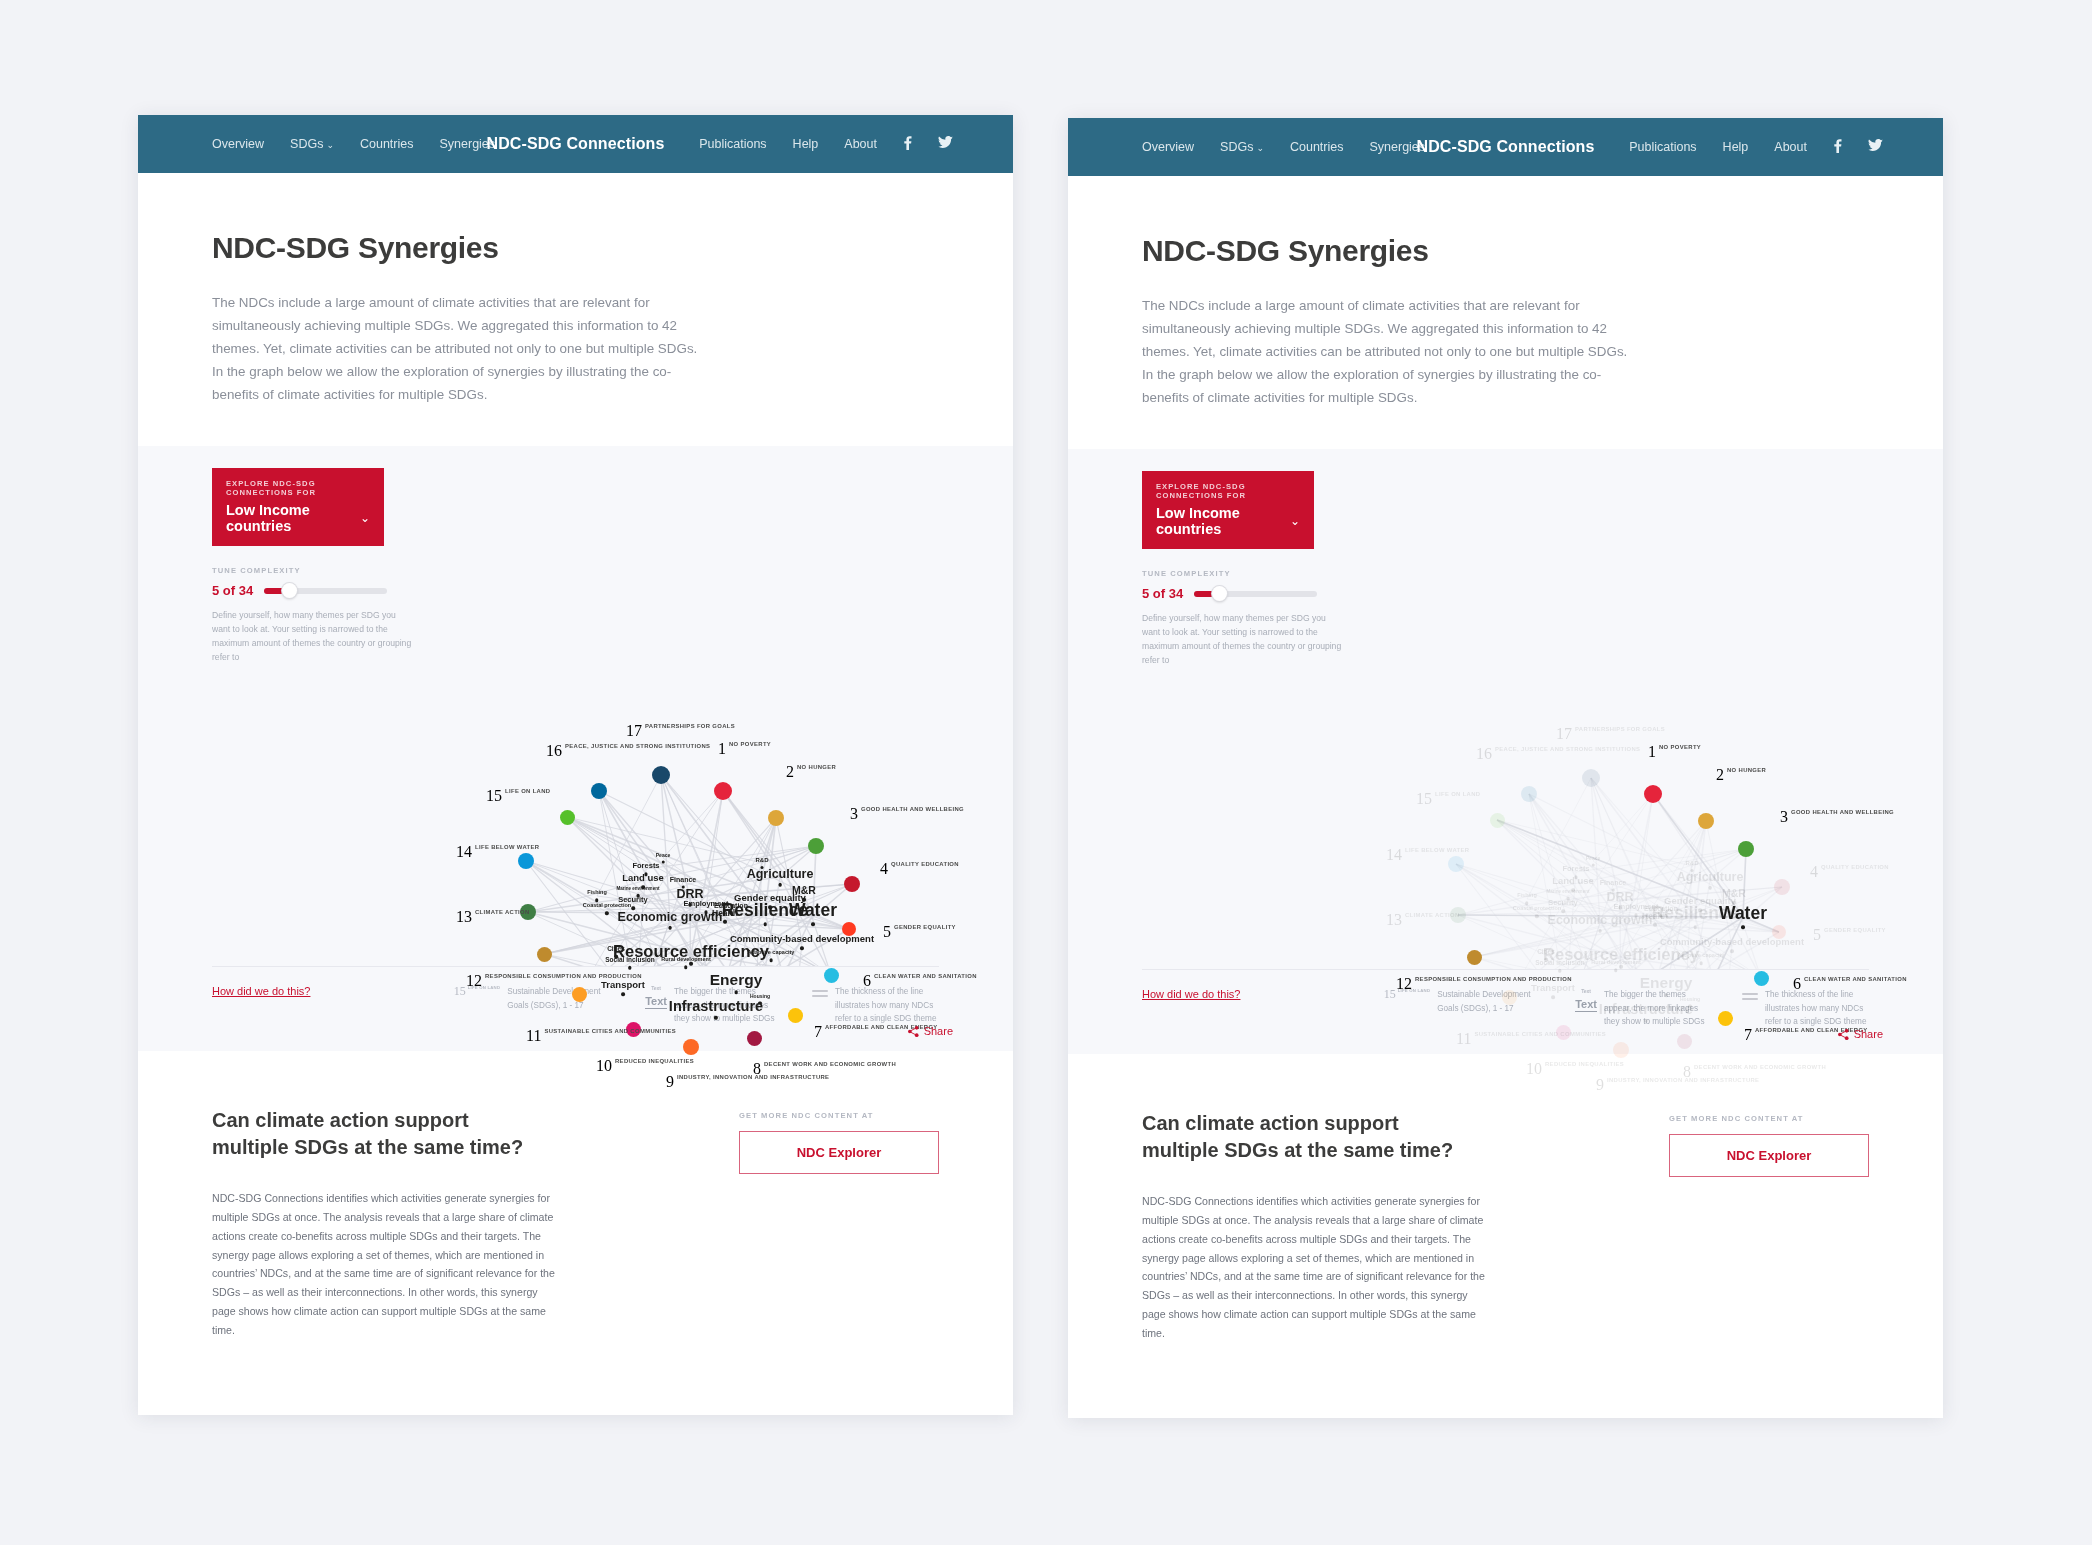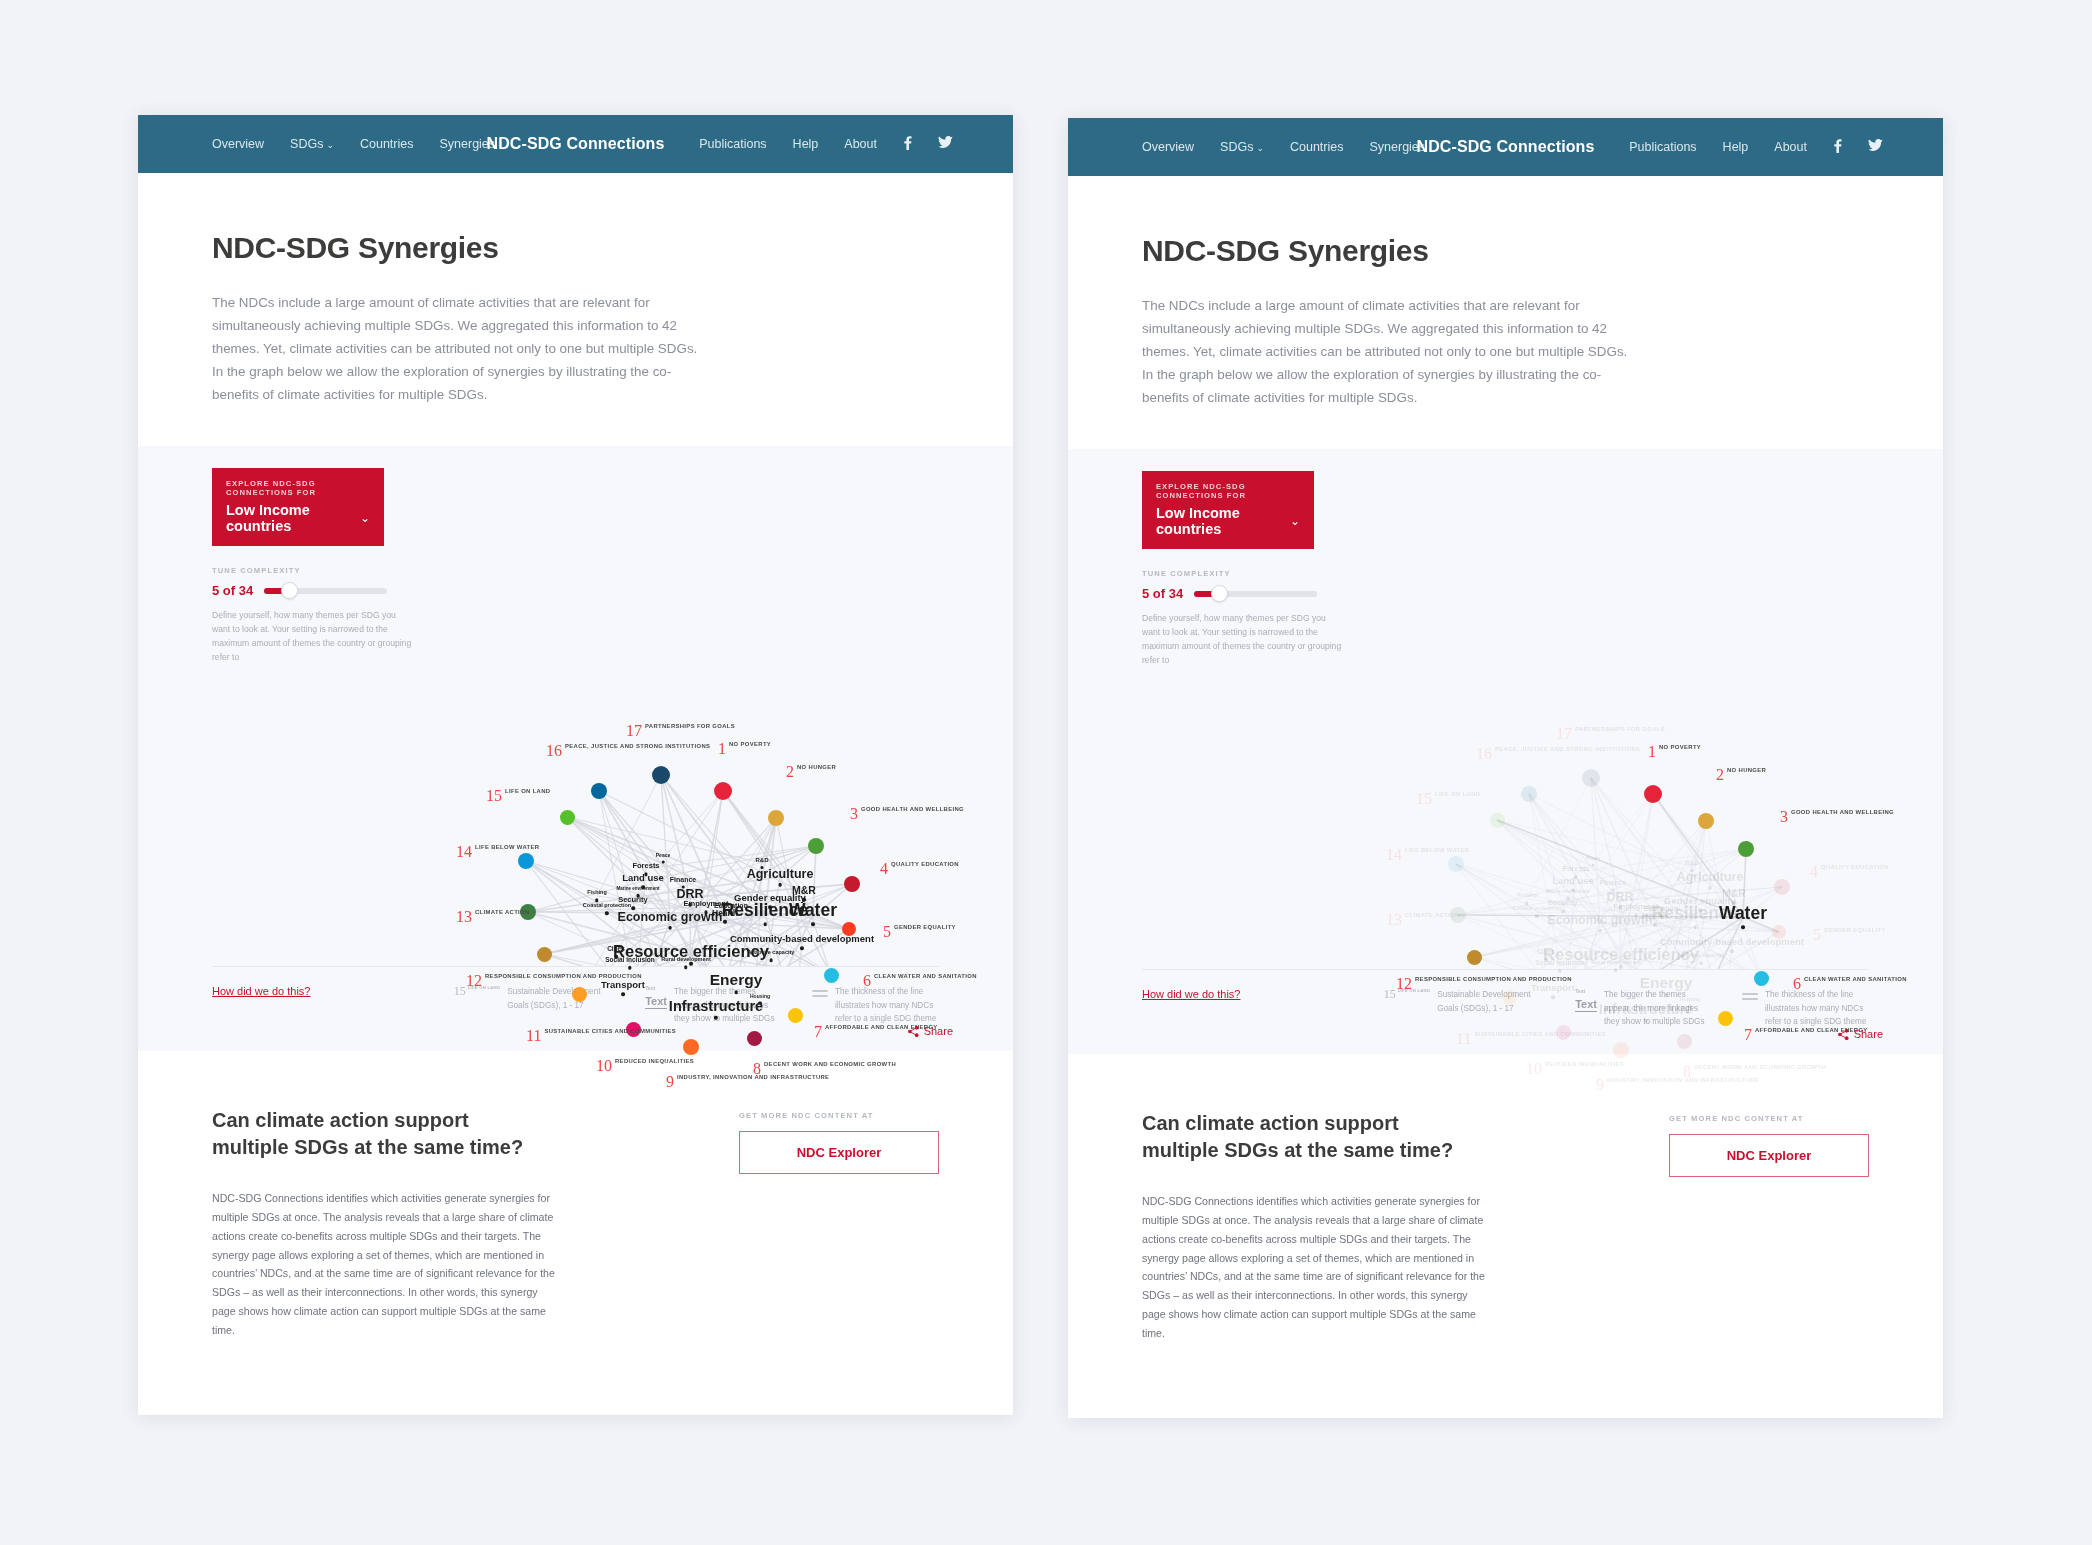--- a/index.html
+++ b/index.html
@@ -88,21 +88,21 @@
 
   
   .canvas { position: relative; width: 875px; height: 520px; }
   .canvas.dim .lbl-theme, .canvas.dim .sdg-node { opacity: .10; }
   .canvas.dim .sdg-node.keep { opacity: 1; }
   .canvas.dim .lbl-theme.keep { opacity: 1; }
   .canvas.dim .sdg-lbl { opacity: .12; }
   .canvas.dim .sdg-lbl.keep { opacity: 1; }
 
   .sdg-lbl { position: absolute; display: flex; align-items: flex-start; gap: 3px; white-space: nowrap; }
-  .sdg-lbl .num { font-size: 16px; font-weight: 300; color: #ef4444; line-height: 1; font-family: "Liberation Serif", serif; }
+  .sdg-lbl .num { font-size: 16px; font-weight: 300; color: #000000; line-height: 1; font-family: "Liberation Serif", serif; }
   .sdg-lbl .txt { font-size: 5.9px; font-weight: bold; letter-spacing: .35px; color: #4a4a49; line-height: 1.28; text-transform: uppercase; }
 
   .sdg-node { position: absolute; border-radius: 50%; }
 
   .lbl-theme { position: absolute; color: #1d1d1b; white-space: nowrap; text-align: center; }
   .lbl-theme .t { display: block; line-height: 1; }
   .lbl-theme .dot { display: block; width: 3.4px; height: 3.4px; background: #1d1d1b;
     border-radius: 50%; margin: 2.5px auto 0 auto; }
 
   .share {
@@ -116,21 +116,21 @@
     display: flex; align-items: flex-start;
   }
   .howlink { font-size: 11px; color: #c8102e; }
   .legends { display: flex; gap: 34px; margin-left: auto; }
   .leg { display: flex; gap: 7px; align-items: flex-start; }
   .leg .gl { flex: none; }
   .leg .gt { font-size: 8.2px; line-height: 1.62; color: #a9aeb8; max-width: 104px; }
   .leg-sdg { display: flex; align-items: flex-start; gap: 2px; }
   .leg-sdg .n { font-size: 12px; color: #b7bbc4; font-family: "Liberation Serif", serif; line-height: 1; }
   .leg-sdg .s { font-size: 4.3px; font-weight: bold; color: #b7bbc4; letter-spacing: .2px; line-height: 1.2; text-transform: uppercase; }
-  .leg-text { text-align: left; }
+  .leg-text { text-align: center; }
   .leg-text .small { font-size: 5px; color: #b7bbc4; font-weight: bold; display: block; }
   .leg-text .big { font-size: 11px; color: #9aa0ab; font-weight: bold; border-bottom: 1.4px solid #9aa0ab; display: inline-block; line-height: 1.15; }
   .leg-lines { padding-top: 5px; }
   .leg-lines div { background: #c8c9d0; margin-bottom: 3px; border-radius: 2px; }
 
   
   .bottom { padding: 56px 74px 0 74px; display: flex; gap: 40px; }
   .bottom h2 {
     font-size: 20px; font-weight: bold; color: #3c3c3b; line-height: 1.35;
     margin-bottom: 20px; max-width: 330px;

